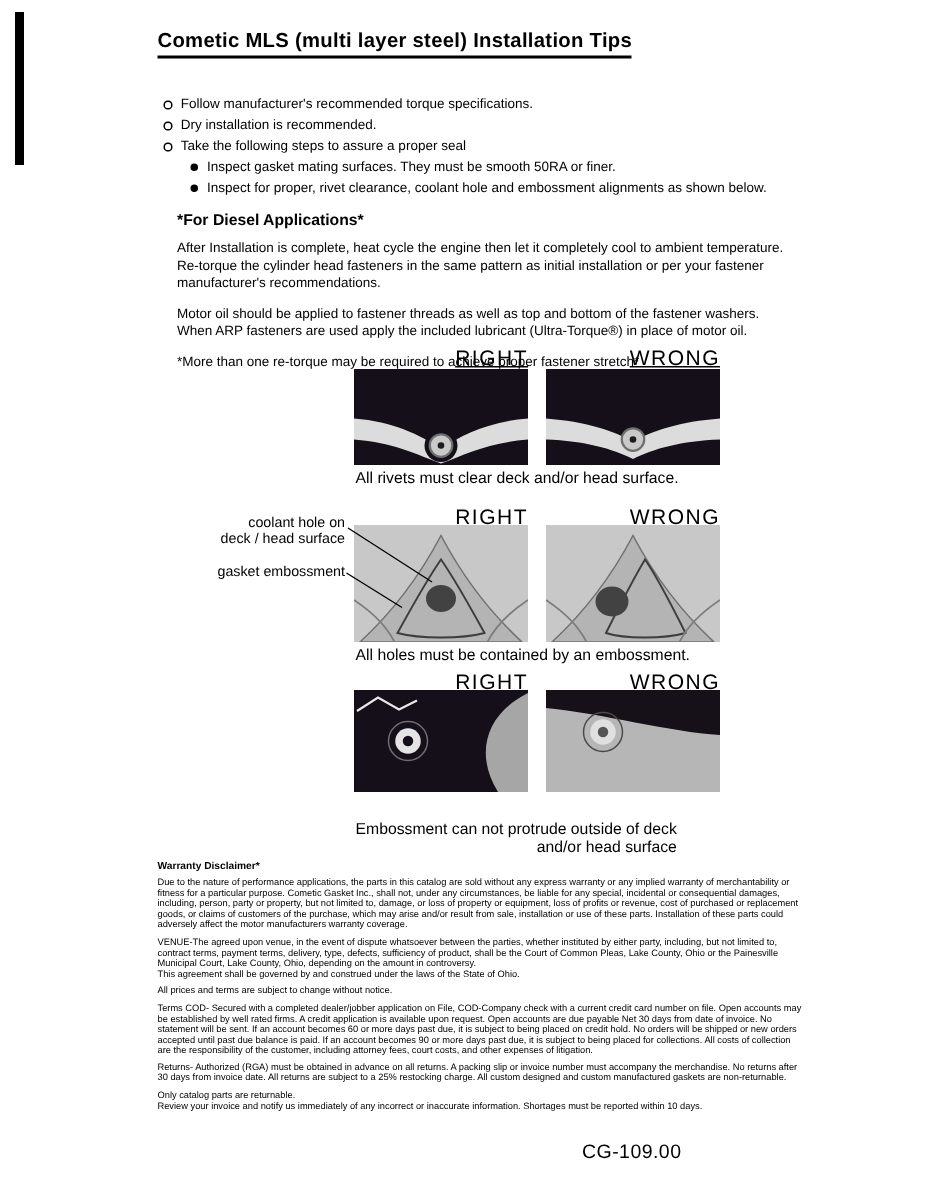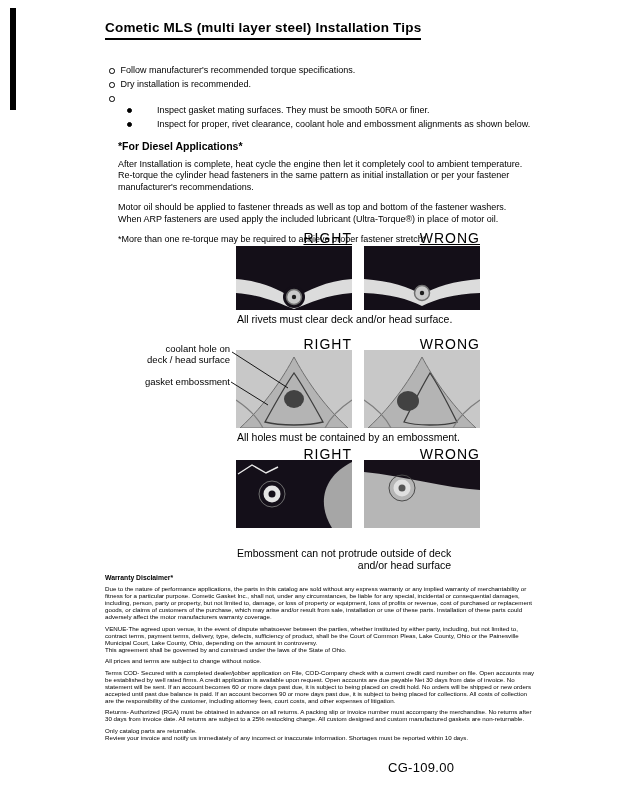--- a/index.html
+++ b/index.html
@@ -10,21 +10,21 @@
   }
   .edge-stripe{position:absolute;left:10px;top:8px;width:6px;height:102px;background:#000;}
 
   .content{position:absolute;left:105px;top:18px;width:435px;}
   .title{
     display:inline-block;font-size:13.5px;font-weight:bold;margin:0 0 5px 0;
     border-bottom:2px solid #000;padding-bottom:3px;letter-spacing:0.2px;
   }
   .bullets{margin-top:20px;}
   .b-row{display:flex;align-items:flex-start;margin:0 0 3px 4px;font-size:9px;line-height:11px;}
-  .b-row.sub{margin-left:22px;gap:19px;}
+  .b-row.sub{margin-left:22px;}
   .marker{flex:0 0 auto;width:3.5px;height:3.5px;border:1px solid #000;border-radius:50%;margin:3px 6px 0 0;background:#fff;}
   .b-row.sub .marker{background:#000;width:3px;height:3px;}
 
   .diesel{margin-top:10px;margin-left:13px;width:408px;}
   .diesel-h{font-size:10.5px;font-weight:bold;margin:0 0 7px 0;}
   .diesel p{font-size:9px;line-height:11.5px;margin:0 0 9px 0;}
   .diesel .note{margin-bottom:0;}
 
   .figures{position:absolute;left:0;top:228px;width:618px;height:332px;}
   .fig-label{position:absolute;width:116px;text-align:right;font-size:14px;letter-spacing:1px;color:#000000;text-decoration:underline;}
@@ -54,20 +54,21 @@
       <div class="b-row">
         <span class="marker"></span>
         <span>Follow manufacturer's recommended torque specifications.</span>
       </div>
       <div class="b-row">
         <span class="marker"></span>
         <span>Dry installation is recommended.</span>
       </div>
       <div class="b-row">
         <span class="marker"></span>
+        <span>Take the following steps to assure a proper seal</span>
       </div>
       <div class="b-row sub">
         <span class="marker"></span>
         <span>Inspect gasket mating surfaces.  They must be smooth 50RA or finer.</span>
       </div>
       <div class="b-row sub">
         <span class="marker"></span>
         <span>Inspect for proper, rivet clearance, coolant hole and embossment alignments as shown below.</span>
       </div>
     </div>

